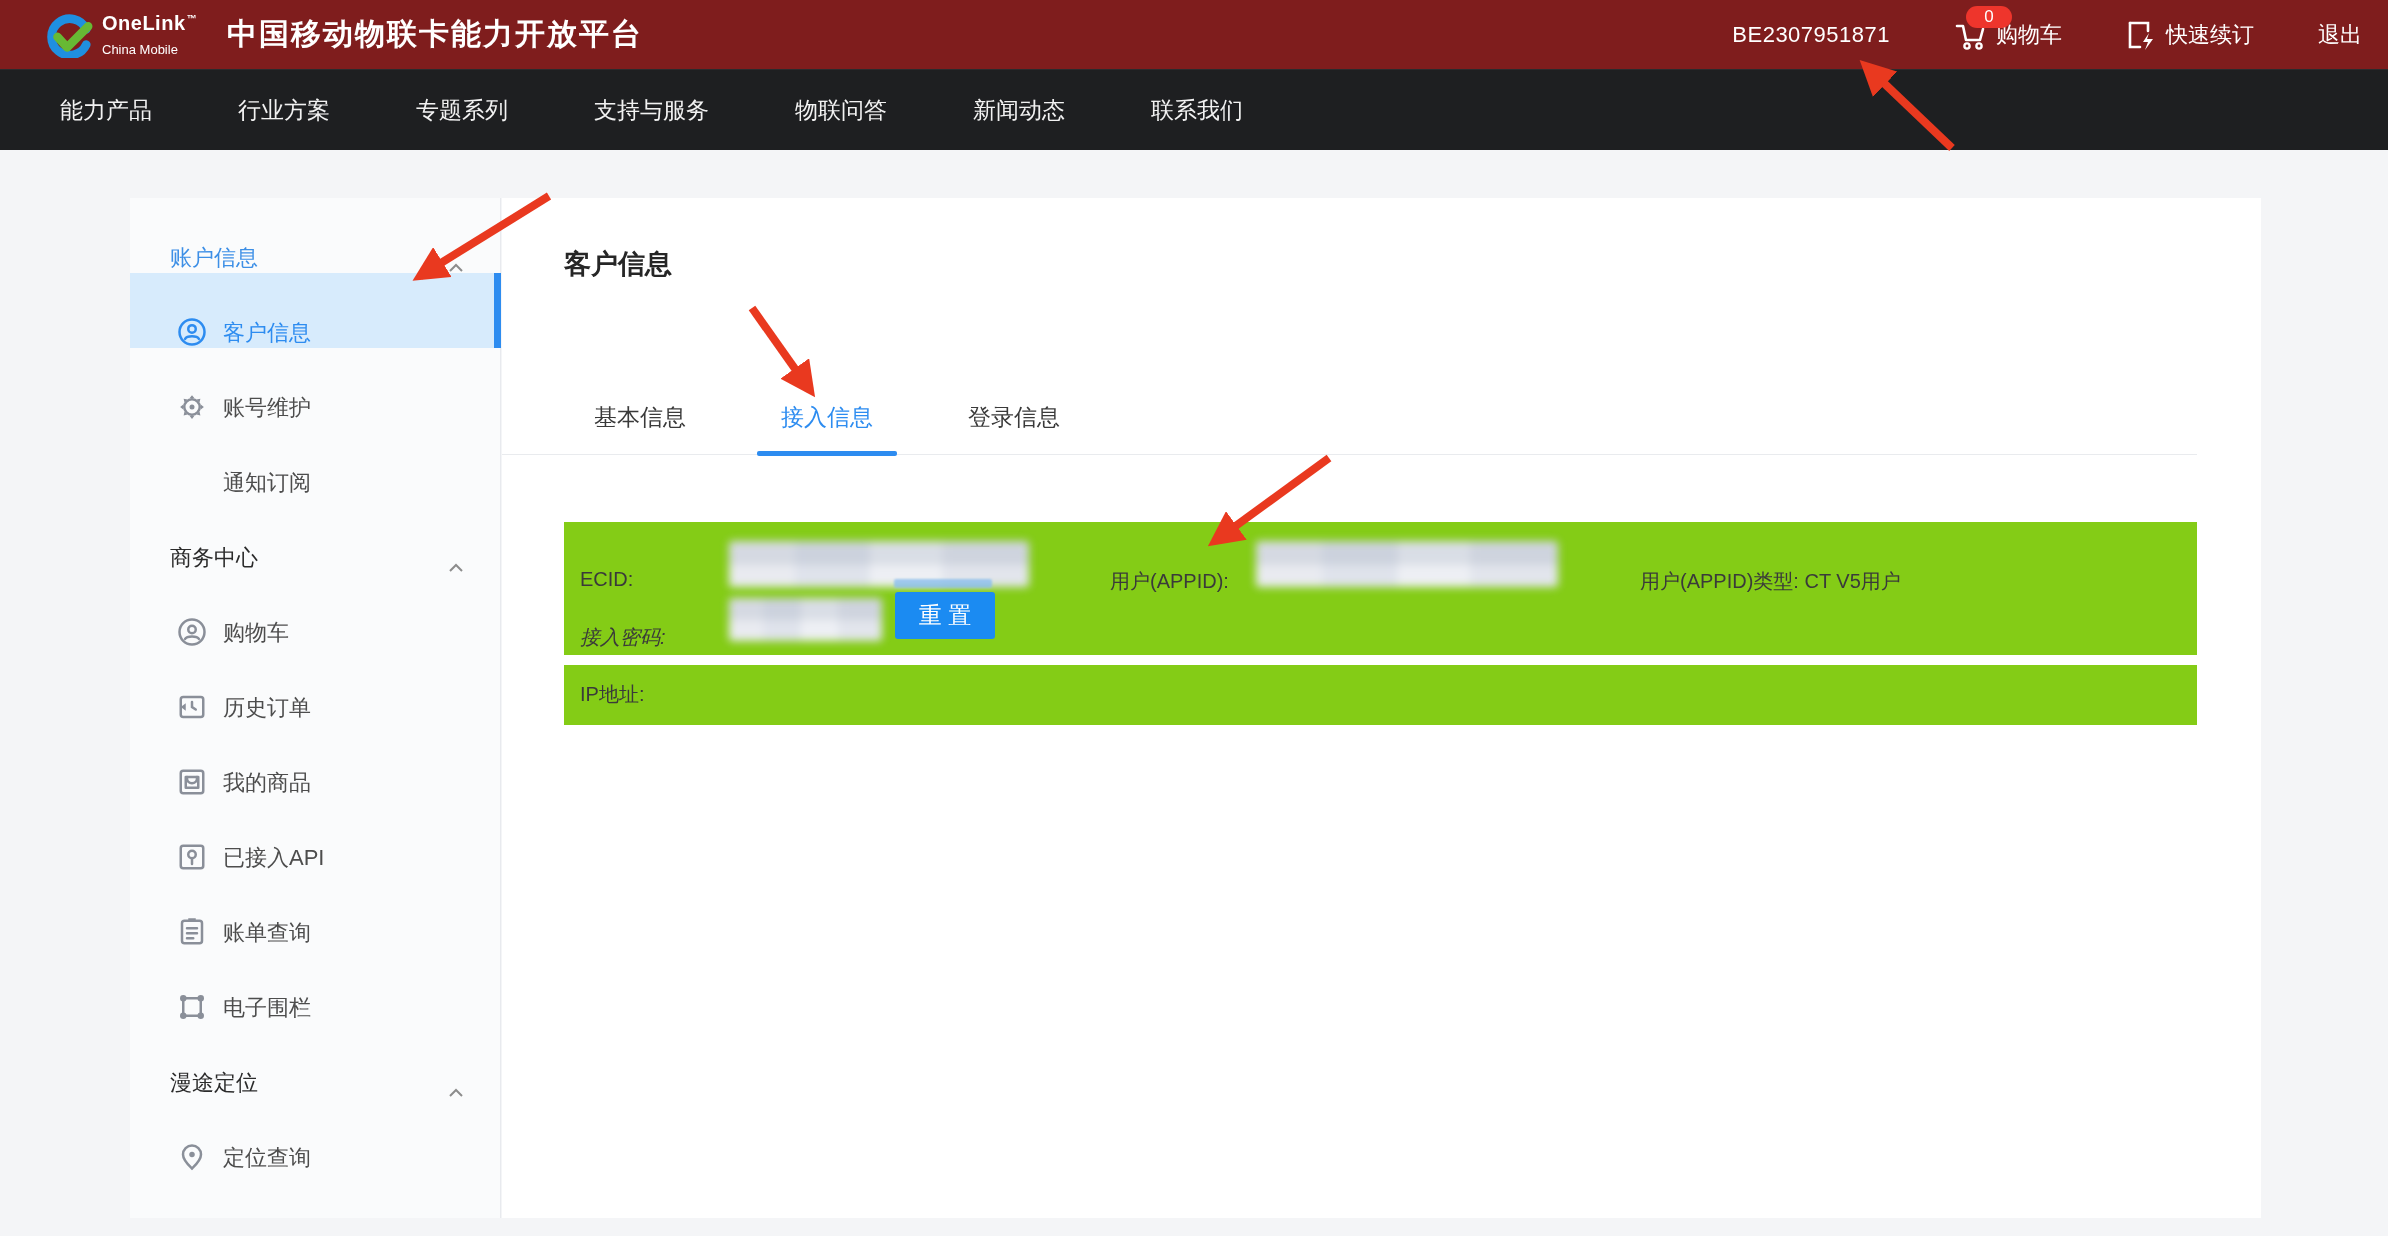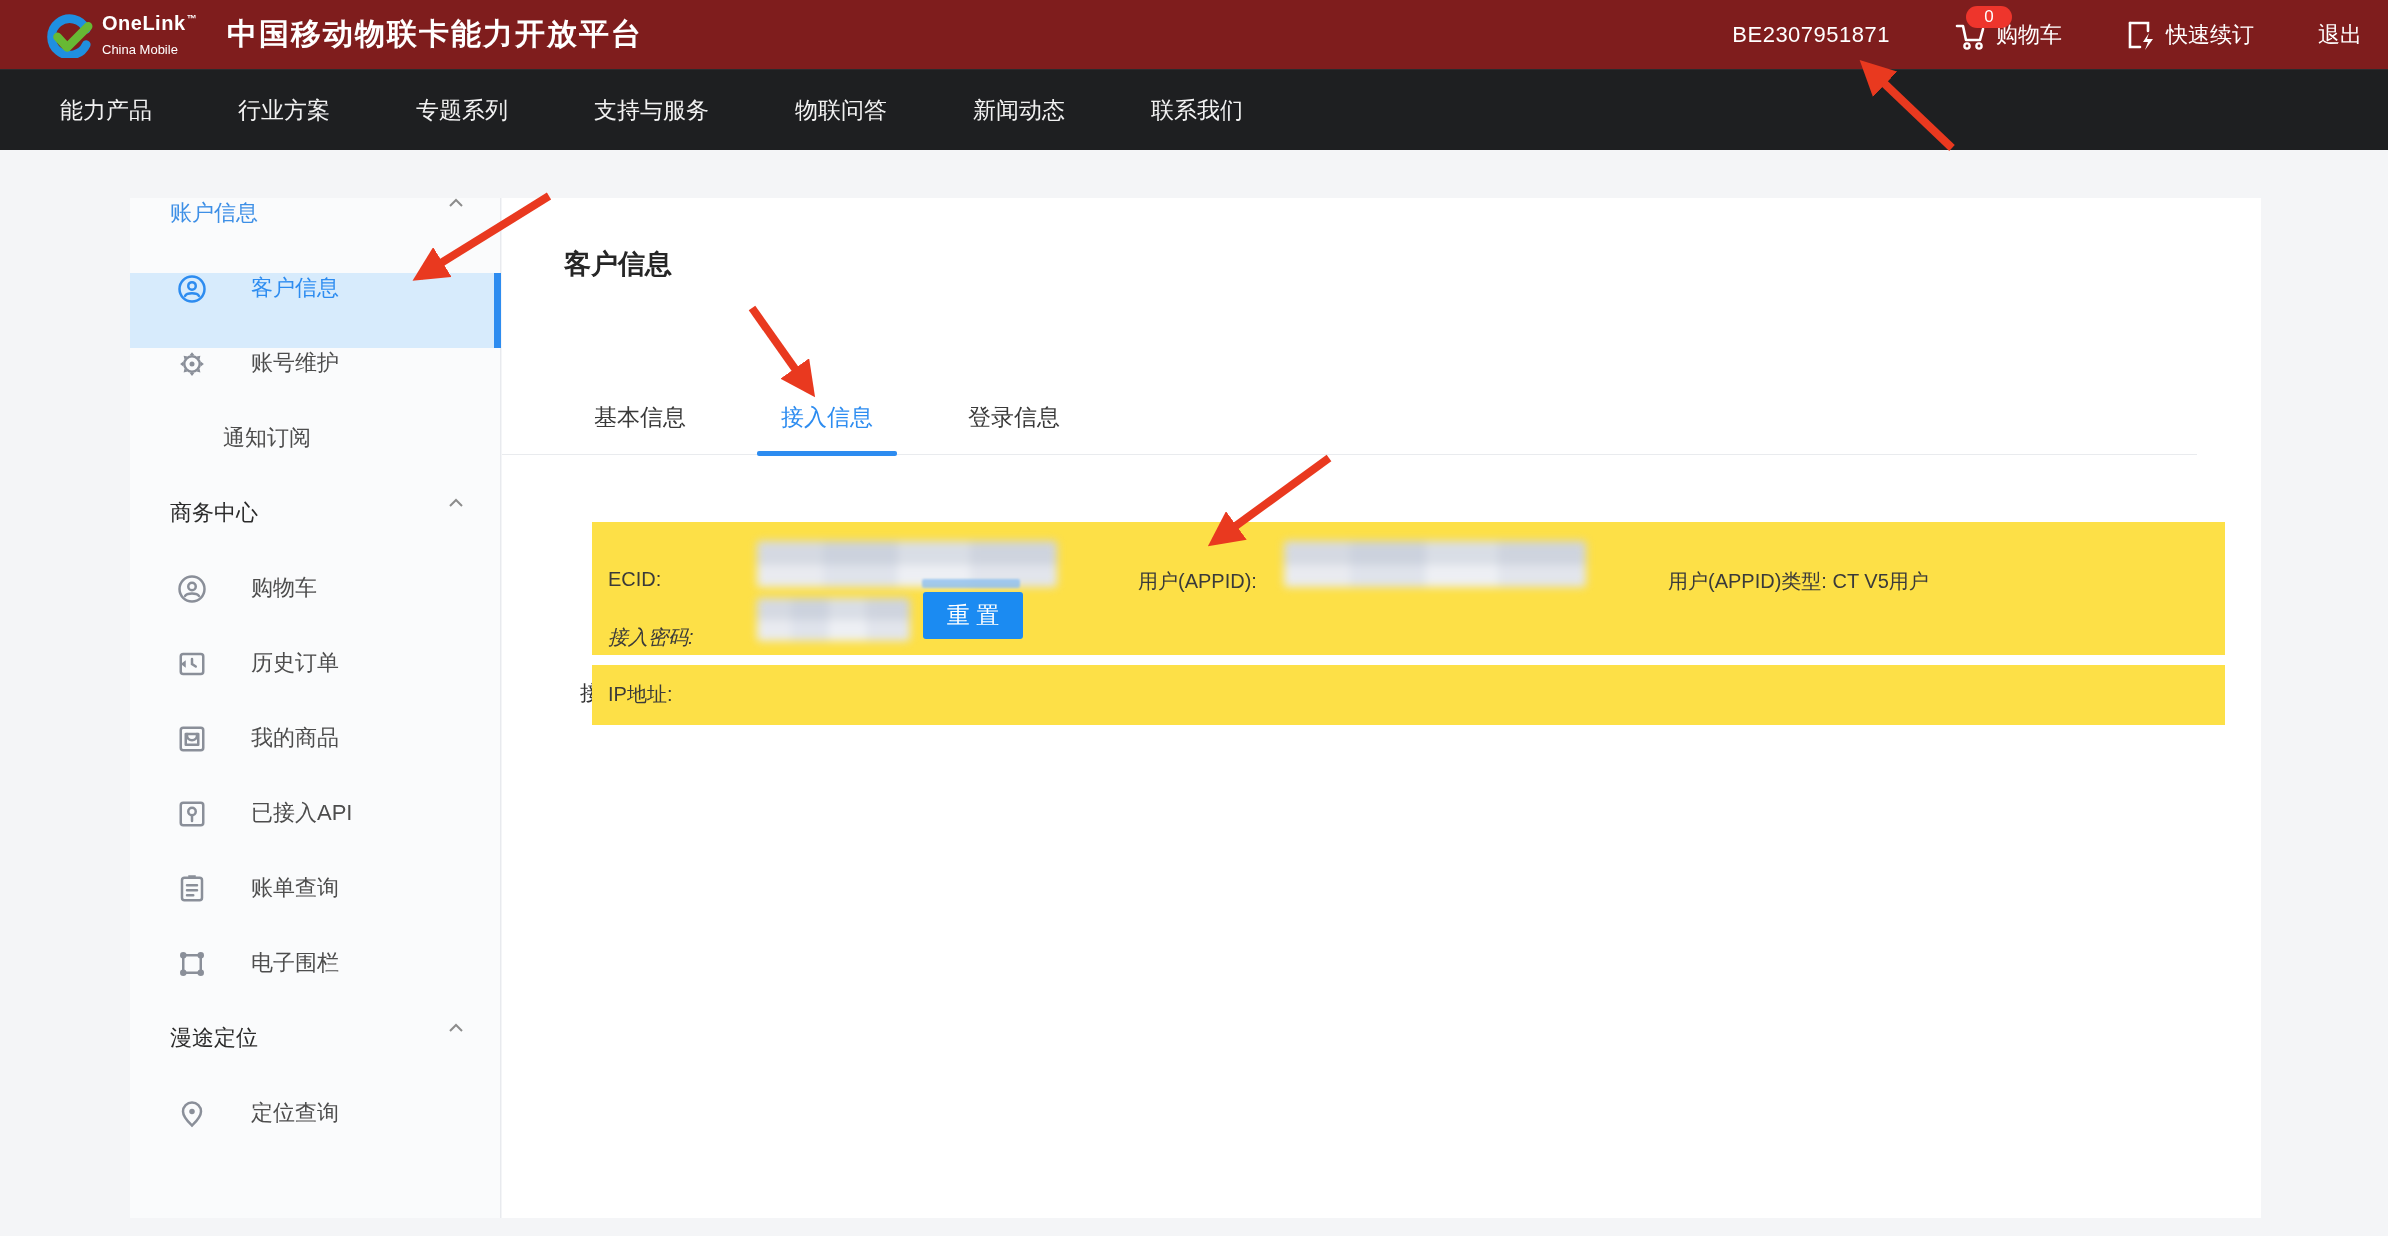--- a/index.html
+++ b/index.html
@@ -21,39 +21,39 @@
   .cart-icon-wrap { position:relative; width:32px; height:34px; }
   .badge { position:absolute; top:-12px; left:12px; min-width:46px; height:22px; background:#ee352c; border-radius:12px; color:#fff; font-size:17px; display:flex; align-items:center; justify-content:center; padding:0 6px; }
   .logout { cursor:pointer; }
 
   
   .navbar { position:absolute; left:0; top:69px; width:2388px; height:81px; background:#1e1f21; display:flex; align-items:center; padding-left:60px; z-index:5; border-top:1px solid #2a2b2d; }
   .nav-item { color:#f2f2f2; font-size:23px; margin-right:86px; cursor:pointer; white-space:nowrap; }
 
   
   .sidebar { position:absolute; left:130px; top:198px; width:371px; height:1020px; background:#fafbfc; border-right:1px solid #e8eaee; z-index:2; }
-  .side-row { height:75px; display:flex; align-items:flex-start; position:relative; cursor:pointer;gap:28px; }
+  .side-row { height:75px; display:flex; align-items:flex-end; position:relative; cursor:pointer; }
   .side-header { padding:0 36px 0 40px; font-size:22px; color:#2b2b2b; justify-content:space-between; }
   .side-header.blue { color:#3d8fe6; }
   .side-item { padding-left:46px; font-size:22px; color:#4d4d4d; }
   .side-item .s-icon { width:32px; height:32px; margin-right:15px; flex:0 0 32px; display:flex; align-items:center; justify-content:center; }
   .side-item.no-icon { padding-left:93px; }
   .side-item.active { background:#d7ebfc; color:#2d8cf0; }
   .side-item.active::after { content:""; position:absolute; right:-1px; top:0; width:7px; height:100%; background:#2d8cf0; }
   .chev { width:16px; height:10px; }
 
   
   .main { position:absolute; left:502px; top:198px; width:1759px; height:1020px; background:#ffffff; z-index:1; }
   .page-title { position:absolute; left:62px; top:48px; font-size:27px; font-weight:bold; color:#262626; }
   .tabs { position:absolute; left:0; top:197px; width:1695px; height:60px; border-bottom:1px solid #e9ebee; padding-left:68px; display:flex; }
   .tab { width:140px; margin-right:47px; text-align:center; font-size:23px; color:#3a3a3a; height:60px; line-height:44px; cursor:pointer; position:relative; }
   .tab.active { color:#2d8cf0; }
   .tab.active::after { content:""; position:absolute; left:0; bottom:-1px; width:140px; height:5px; background:#2d8cf0; border-radius:2px; }
   .section-label { position:absolute; left:78px; top:481px; font-size:21px; color:#333; }
-  .panel { position:absolute; left:62px; width:1633px; background:#fde047;margin-left:28px; }
+  .panel { position:absolute; left:62px; width:1633px; background:#84cc16; }
   .panel.p1 { top:324px; height:133px; }
   .panel.p2 { top:467px; height:60px; }
   .f-label { position:absolute; font-size:20px; color:#3a3a3a; white-space:nowrap; }
   .blur-block { position:absolute; border-radius:3px; filter:blur(4px);
     background-image:linear-gradient(180deg, rgba(222,226,233,.9) 0 52%, rgba(246,247,250,.95) 52%),
                      linear-gradient(90deg, #f1f2f5 0 22%, #e7eaf0 22% 47%, #f6f7f9 47% 71%, #eaecf1 71%);
     background-blend-mode:multiply; }
   .blue-strip { position:absolute; left:330px; top:57px; width:98px; height:9px; background:#88bdf3; opacity:.75; border-radius:2px; filter:blur(1px); }
   .reset-btn { position:absolute; left:331px; top:70px; width:100px; height:47px; background:#1b8bf2; border:none; border-radius:3px; color:#fff; font-size:23px; cursor:pointer; font-family:inherit; }
   .ip-row-label { position:absolute; left:16px; top:16px; font-size:20px; color:#3a3a3a; }

